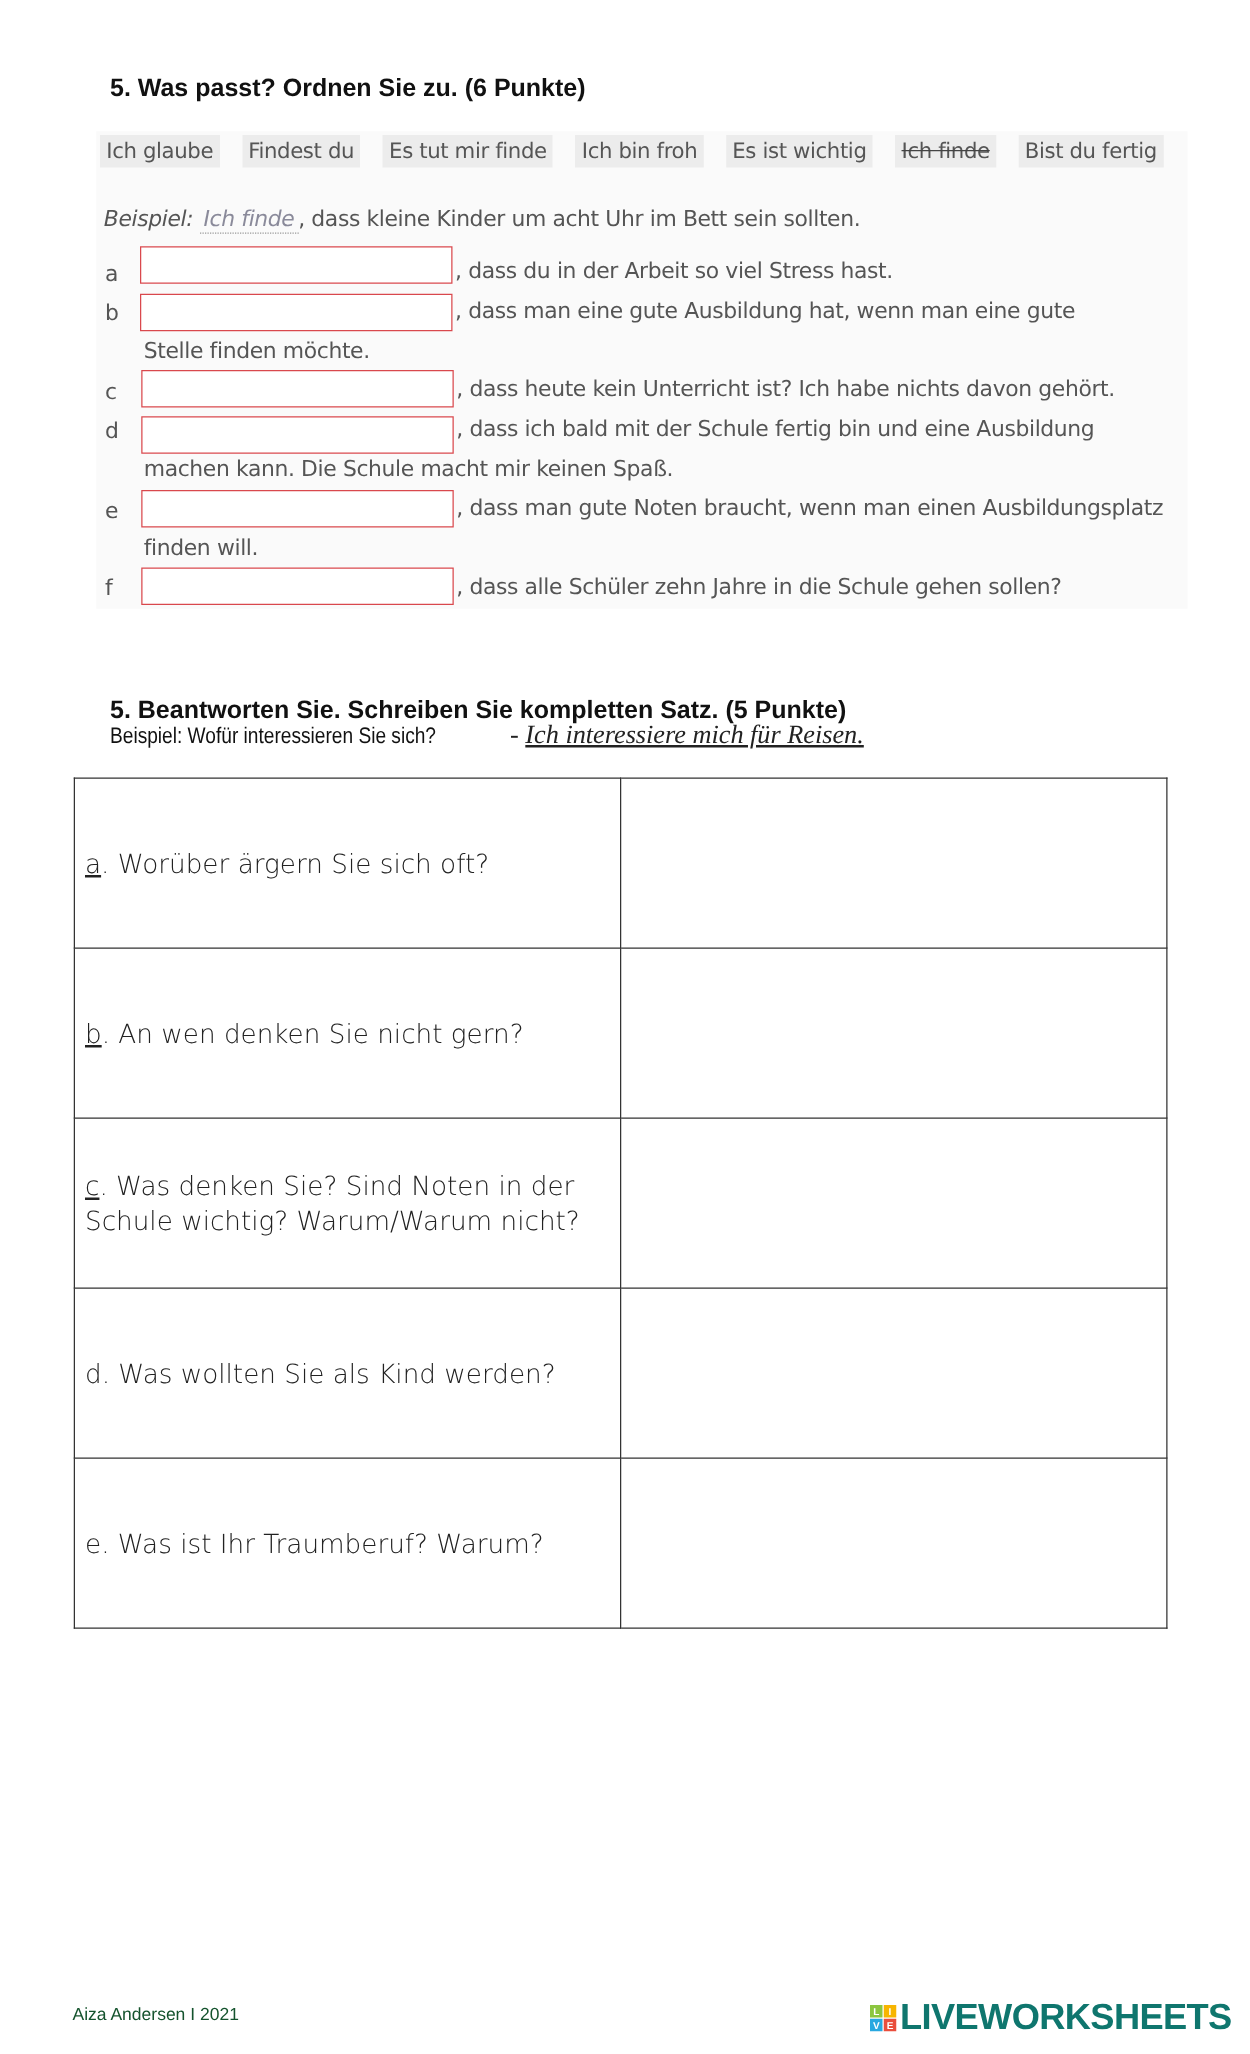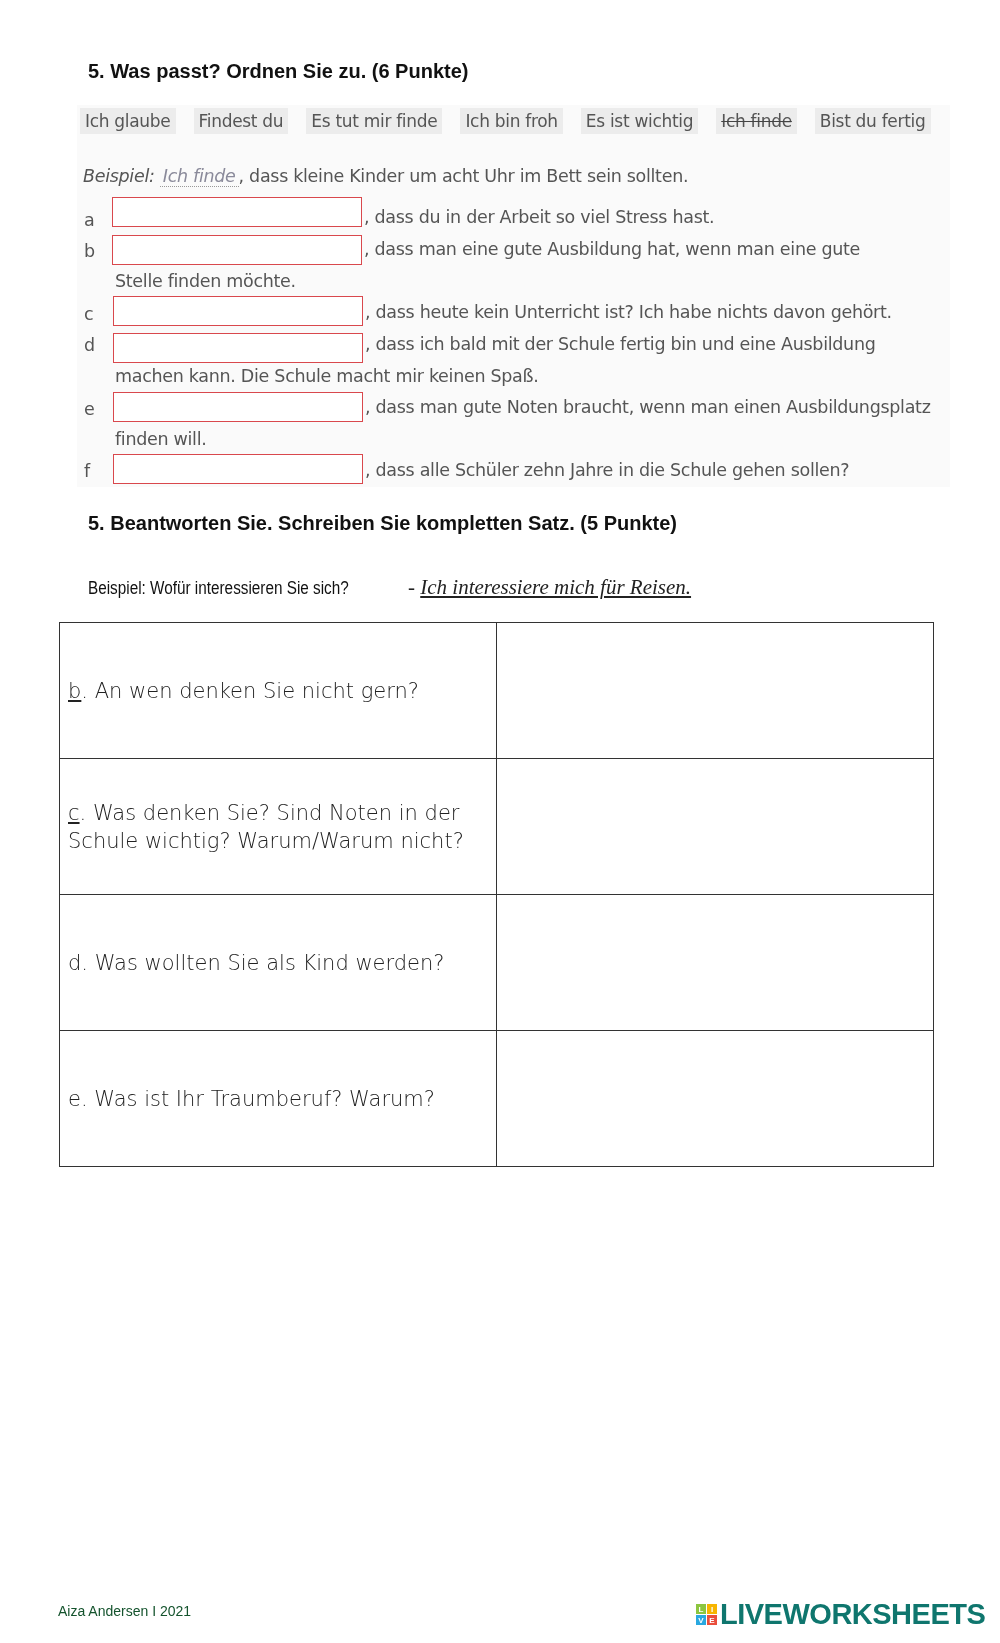--- a/index.html
+++ b/index.html
@@ -81,29 +81,33 @@
 
 <div class="abs letter" style="left:84px; top:399px;">e</div>
 <input class="abs gap-input" style="left: 113px; top: 392px;" type="text" value="">
 <div class="abs line" style="left:365px; top:397px;">, dass man gute Noten braucht, wenn man einen Ausbildungsplatz</div>
 <div class="abs line" style="left:115px; top:429px;">finden will.</div>
 
 <div class="abs letter" style="left:84px; top:461px;">f</div>
 <input class="abs gap-input" style="left: 113px; top: 454px;" type="text" value="">
 <div class="abs line" style="left:365px; top:460px;">, dass alle Schüler zehn Jahre in die Schule gehen sollen?</div>
 
-<div class="abs heading" style="left:88px; top:512px;text-align:center;">5.  Beantworten Sie. Schreiben Sie kompletten Satz. (5 Punkte)</div>
+<div class="abs heading" style="left:88px; top:557px;text-align:center;">5.  Beantworten Sie. Schreiben Sie kompletten Satz. (5 Punkte)</div>
 
 <div class="abs example5" style="left:88px; top:578px;">Beispiel: Wofür interessieren Sie sich?</div>
 <div class="abs" style="left:408px; top:575px; white-space:nowrap;">
   <span class="example5-ans" style="text-decoration:none;">- </span><span class="example5-ans">Ich interessiere mich für Reisen.</span>
 </div>
 
 <table class="qa">
   <tbody>
+      <tr>
+    <td class="q"><span class="ul">a</span><span>. Worüber ärgern Sie sich oft?</span></td>
+    <td class="a"></td>
+  </tr>
   <tr>
     <td class="q"><span class="ul">b</span><span>. An wen denken Sie nicht gern?</span></td>
     <td class="a"></td>
   </tr>
   <tr>
     <td class="q"><span class="ul">c</span><span>. Was denken Sie? Sind Noten in der Schule wichtig?  Warum/Warum nicht?</span></td>
     <td class="a"></td>
   </tr>
   <tr>
     <td class="q"><span>d</span><span>. Was wollten Sie als Kind werden?</span></td>

